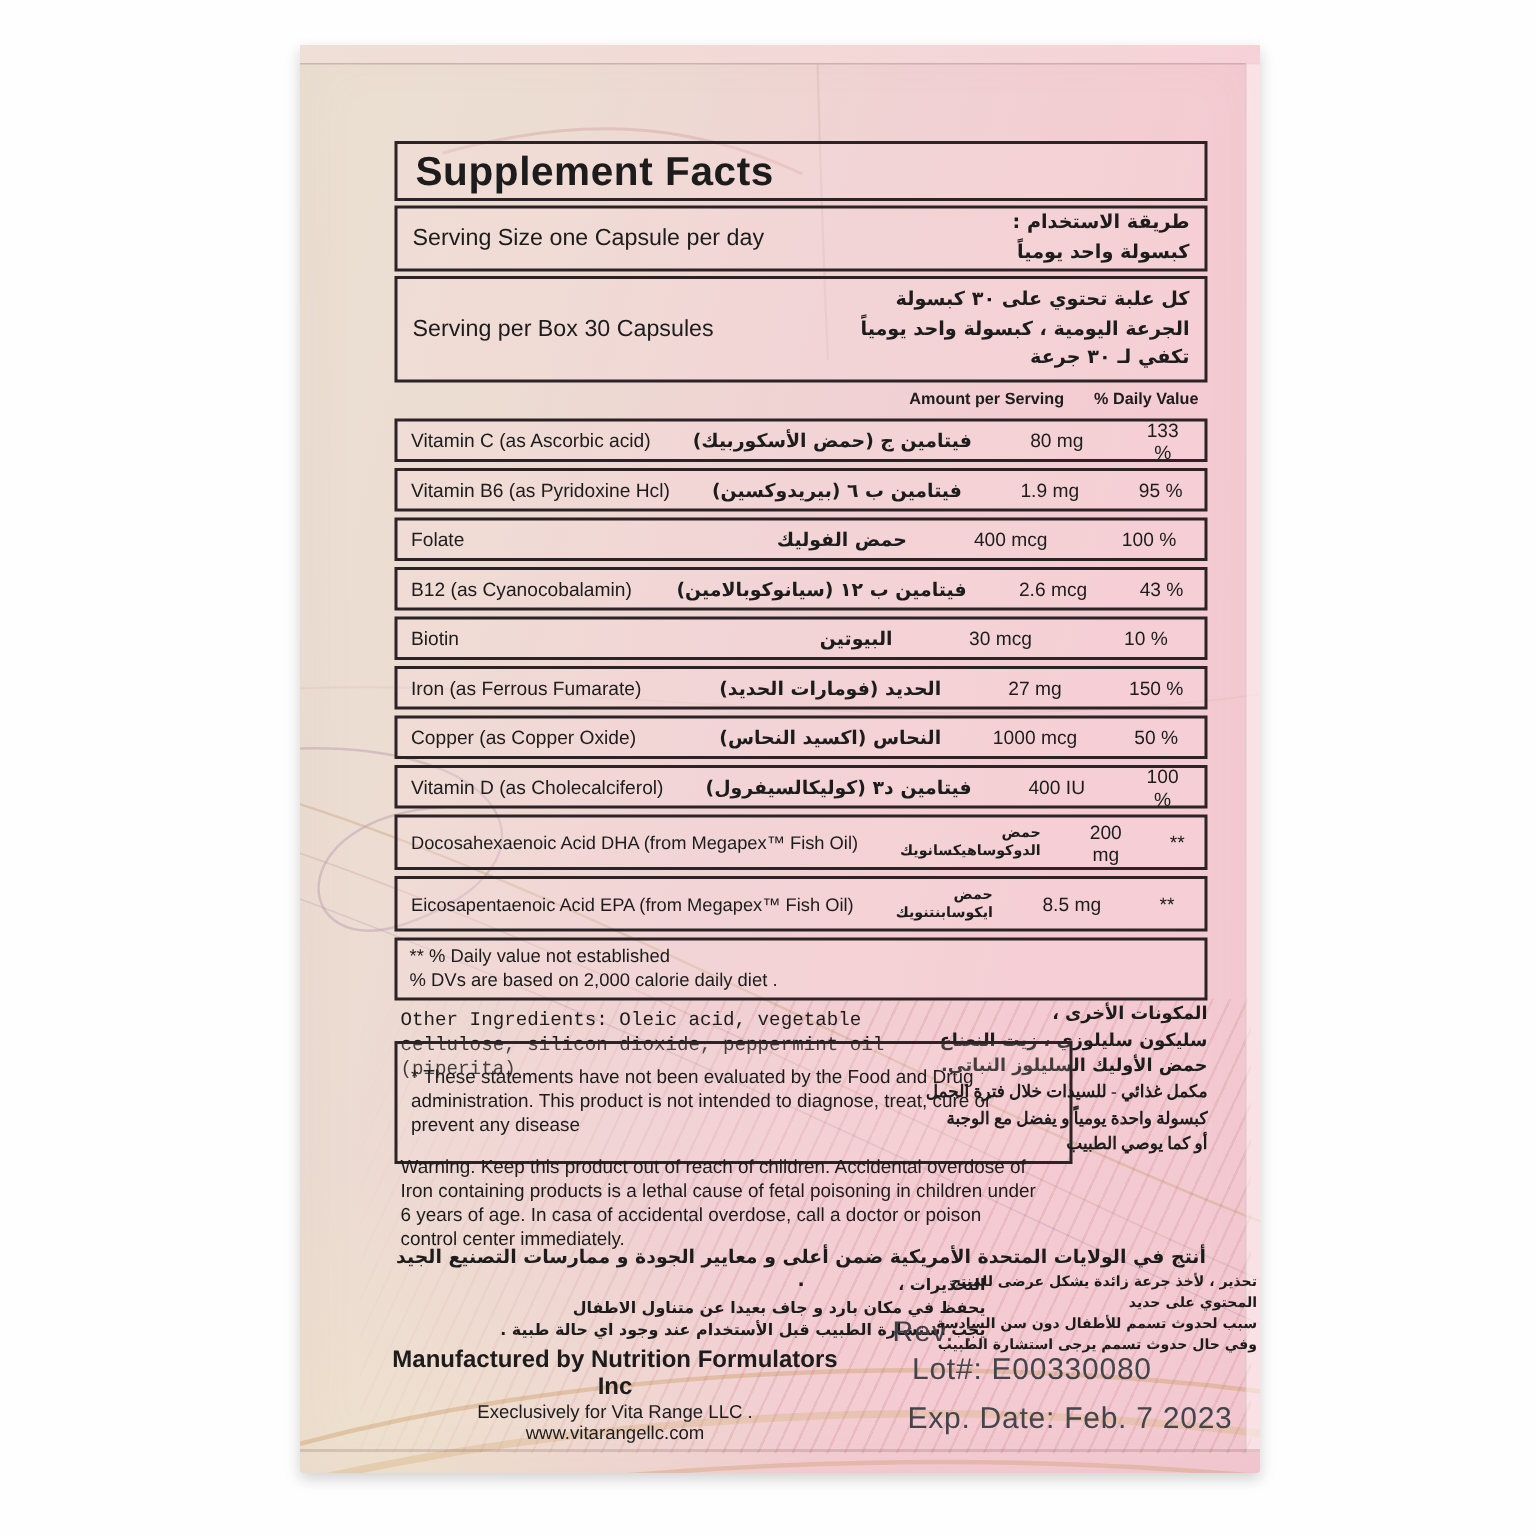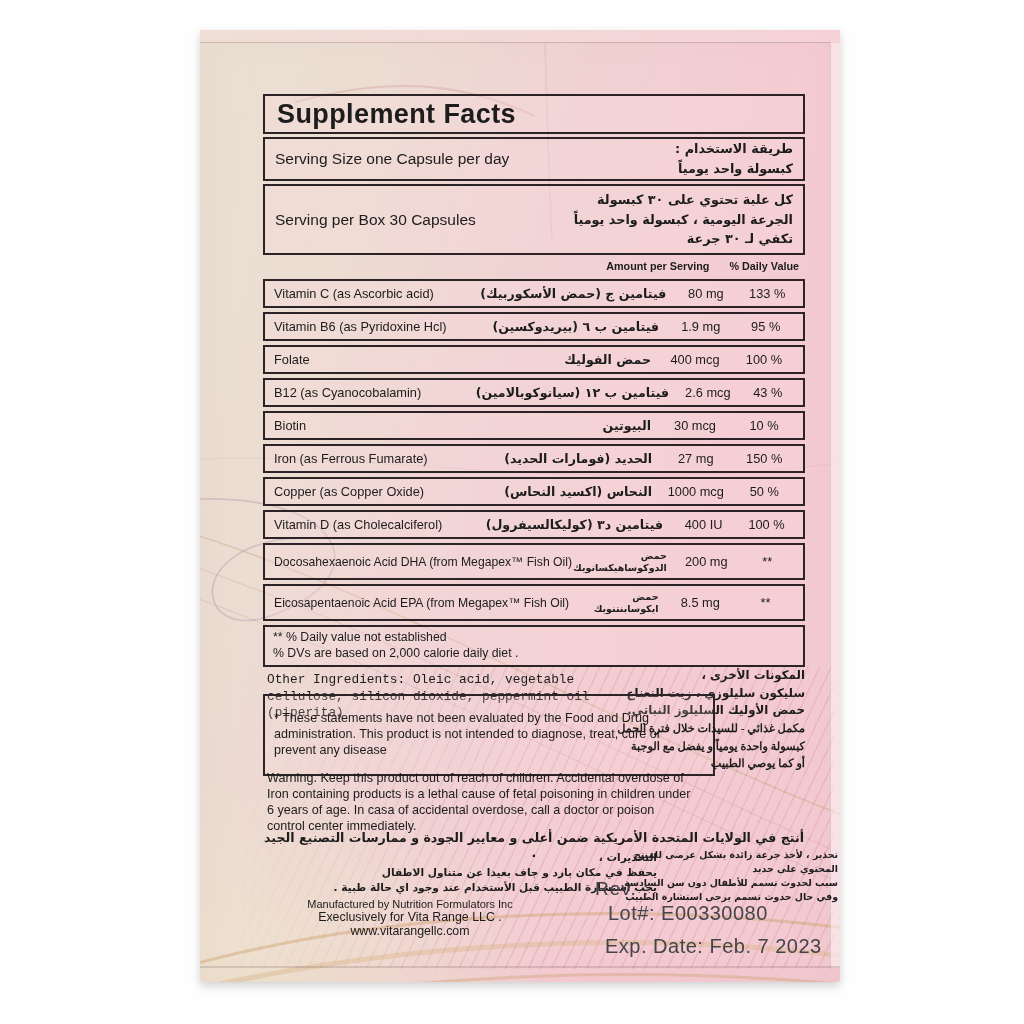--- a/index.html
+++ b/index.html
@@ -32,21 +32,21 @@
   #title-box span{font-size:27px;font-weight:700;letter-spacing:.4px;}
   .srow{left:63px;width:542px;display:flex;justify-content:space-between;align-items:center;padding:2px 10px;}
   #ssize-box{top:107px;height:44px;}
   #sbox-box{top:154px;height:71px;}
   .srow .en{font-size:15.5px;}
   .ar-block{text-align:right;font-size:12.8px;line-height:1.55;}
   #thead{left:63px;top:230px;width:542px;display:flex;justify-content:flex-end;gap:20px;
     font-weight:700;font-size:10.8px;padding-right:6px;box-sizing:border-box;}
   #rows{left:63px;top:249px;width:542px;}
   .frow{display:flex;align-items:center;height:29px;border:2px solid #2b2326;margin-bottom:4px;
-    padding:0 10px 0 9px;background:rgba(247,219,222,.30);box-sizing:border-box;}
+    padding:0 10px 0 9px;background:rgba(247,219,222,.30);box-sizing:border-box;gap:28px;}
   .frow.tall{height:37px;align-items:center;}
   .fname{width:232px;font-size:12.8px;white-space:nowrap;}
   .tall .fname{width:338px;font-size:12.2px;}
   .faname{flex:1;text-align:right;direction:rtl;font-family:"DejaVu Sans",sans-serif;
     font-weight:700;font-size:12.6px;white-space:nowrap;}
   .tall .faname{font-size:9.5px;line-height:1.2;white-space:normal;}
   .arl{display:block;}
   .famt{width:80px;text-align:center;font-size:12.8px;margin-left:4px;}
   .fdv{width:58px;text-align:center;font-size:12.8px;}
   .fnote{border:2px solid #2b2326;background:rgba(247,219,222,.30);box-sizing:border-box;
@@ -55,21 +55,21 @@
   #other-ar{left:350px;top:637px;width:255px;text-align:right;font-size:11.8px;line-height:1.5;}
   #fda-box{left:63px;top:664px;width:452px;border:2px solid #2b2326;box-sizing:border-box;
     padding:15px 9px;font-size:12.6px;line-height:1.27;background:rgba(247,219,222,.18);}
   #supp-ar{left:350px;top:690px;width:255px;text-align:right;font-size:11.3px;line-height:1.55;font-family:Liberation Serif, serif;}
   #warning{left:67px;top:740px;width:425px;font-size:12.6px;line-height:1.28;}
   #made-ar{left:63px;top:800px;width:542px;text-align:center;font-size:12.6px;}
   #cautions-ar{left:65px;top:820px;width:392px;font-size:10.6px;line-height:1.42;}
   #iron-ar{left:418px;top:818px;width:220px;text-align:right;font-size:9.4px;line-height:1.5;}
   #rev{left:395px;top:848px;font-size:19px;color:#3f3f47;letter-spacing:1px;}
   #manu{left:60px;top:868px;width:300px;text-align:center;}
-  #manu .l1{font-size:11px;font-weight:400;}
+  #manu .l1{font-size:16px;font-weight:700;}
   #manu .l2{font-size:12.4px;}
   #lot{left:408px;top:872px;font-size:20px;color:#44444c;letter-spacing:.5px;}
   #exp{left:405px;top:905px;font-size:20px;color:#44444c;letter-spacing:.5px;}
 </style>
 </head>
 <body>
 
 <div id="stage">
   <div id="box">
 

